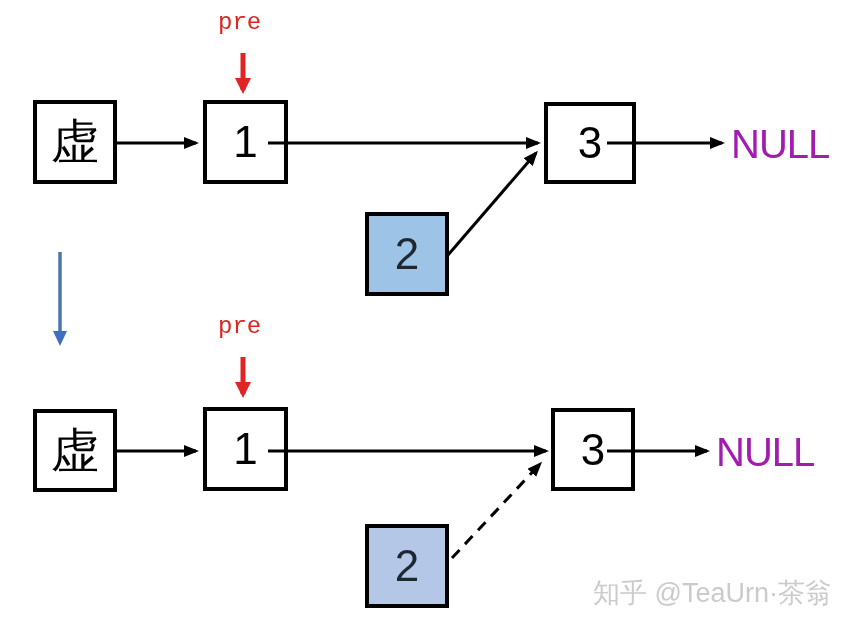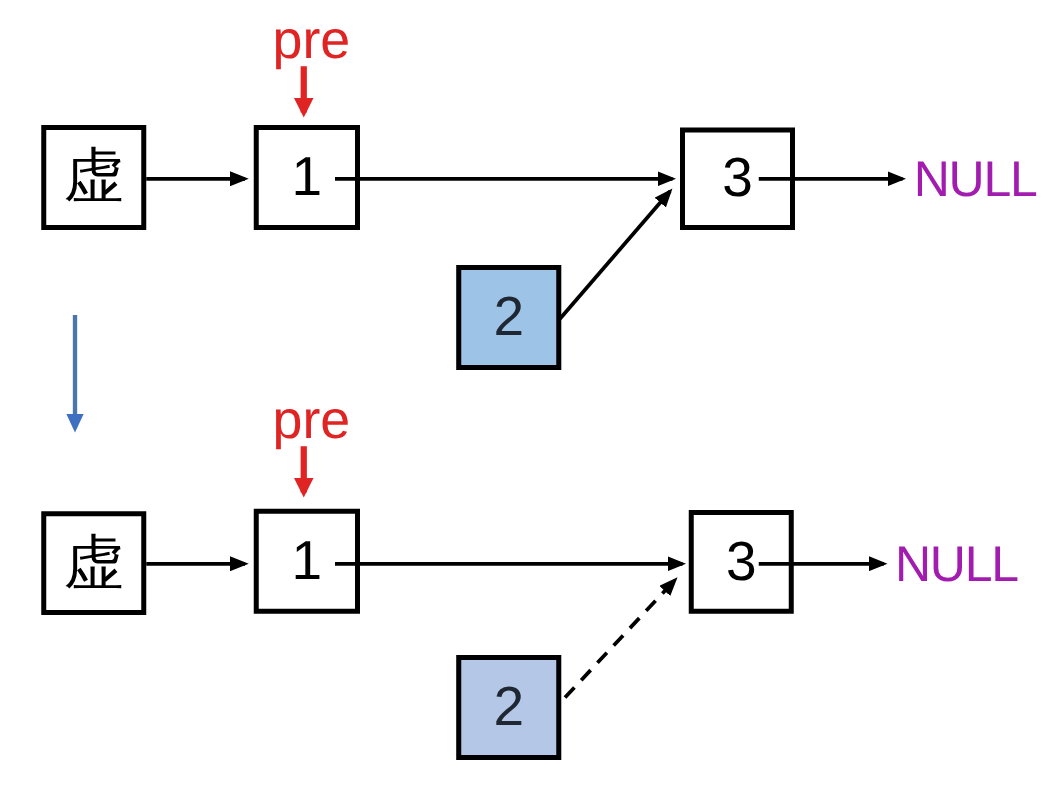--- a/index.html
+++ b/index.html
@@ -21,22 +21,22 @@
   .nodebox{
     position:absolute;box-sizing:border-box;border:4px solid var(--line-black);
     background:#fff;display:flex;align-items:center;justify-content:center;z-index:3;
   }
   .nodebox .glyph{font-size:44px;color:var(--line-black);line-height:1;}
   .nodebox .cjk{font-size:48px;}
   .nodebox.newnode-top{background:var(--new-node-fill-top);}
   .nodebox.newnode-bottom{background:var(--new-node-fill-bottom);}
   .nodebox.newnode-top .glyph,.nodebox.newnode-bottom .glyph{color:var(--node-text);}
   .pre-label{
-    position:absolute;color:var(--pointer-red);font-size:43px;line-height:1;
-    z-index:4;letter-spacing:0;
+    position:absolute;color:var(--pointer-red);font-size:24px;line-height:1;
+    z-index:4;letter-spacing:0;font-family:Liberation Mono, monospace;
   }
   .null-label{
     position:absolute;color:#a21caf;font-size:40px;font-weight:300;line-height:1;
     letter-spacing:-1px;z-index:4;
   }
   .watermark{
     position:absolute;color:var(--watermark-gray);font-size:27px;line-height:1;
     z-index:6;white-space:nowrap;
   }
   .ln{stroke:var(--line-black);stroke-width:3;fill:none;}
@@ -113,14 +113,15 @@
   <div class="nodebox" style="left:551px;top:408px;width:84px;height:83px;">
     <span class="glyph">3</span>
   </div>
 
   <div class="nodebox newnode-bottom" style="left:365px;top:524px;width:84px;height:84px;">
     <span class="glyph">2</span>
   </div>
 
   <div class="null-label" style="left:716px;top:432px;">NULL</div>
 
+  <div class="watermark" style="left:593px;top:580px;">知乎 @TeaUrn·茶翁</div>
 
 </div>
 
 </body></html>

